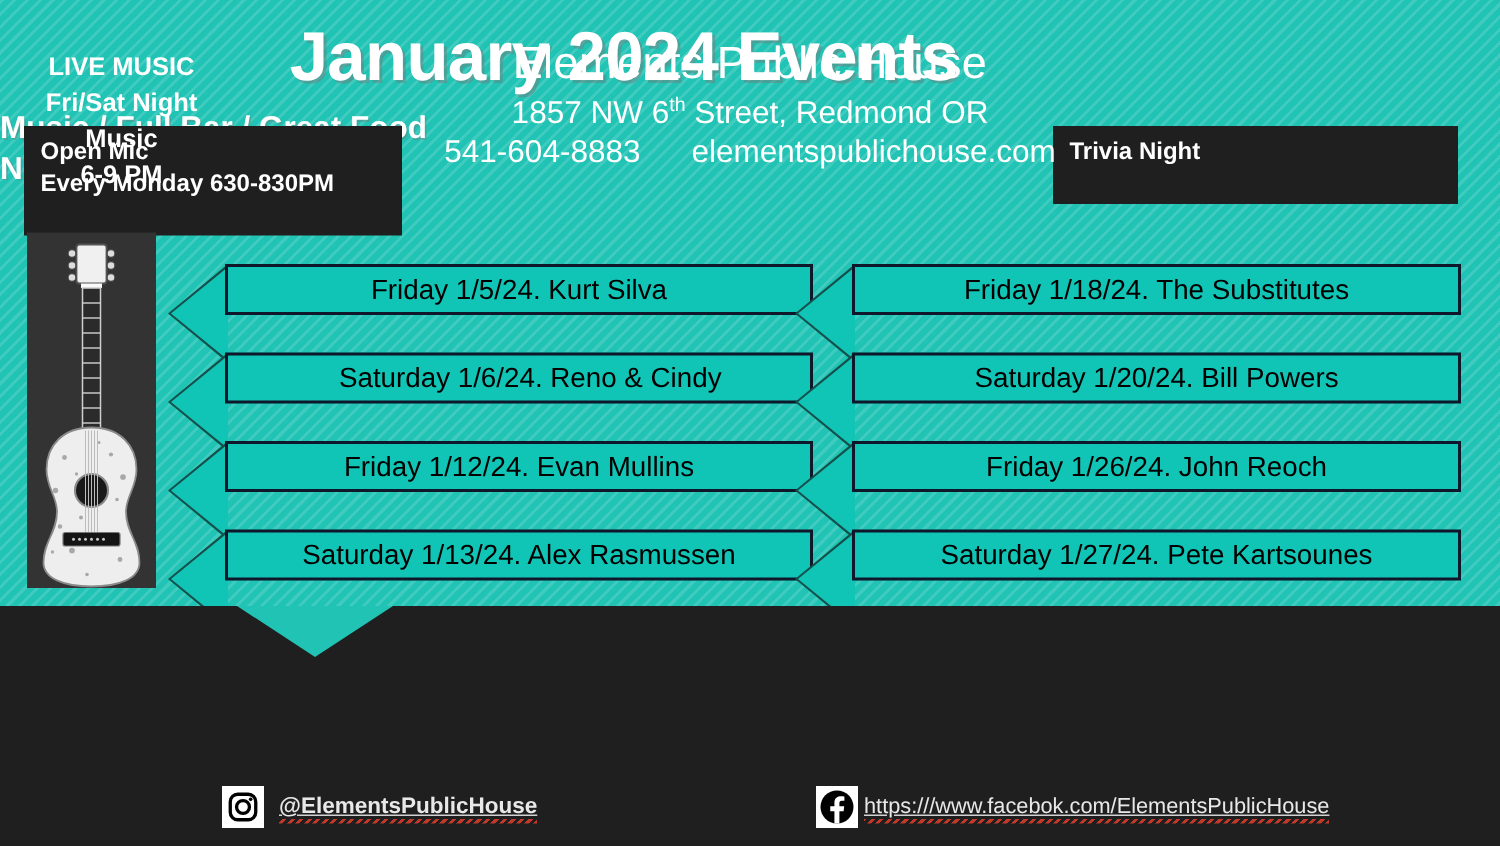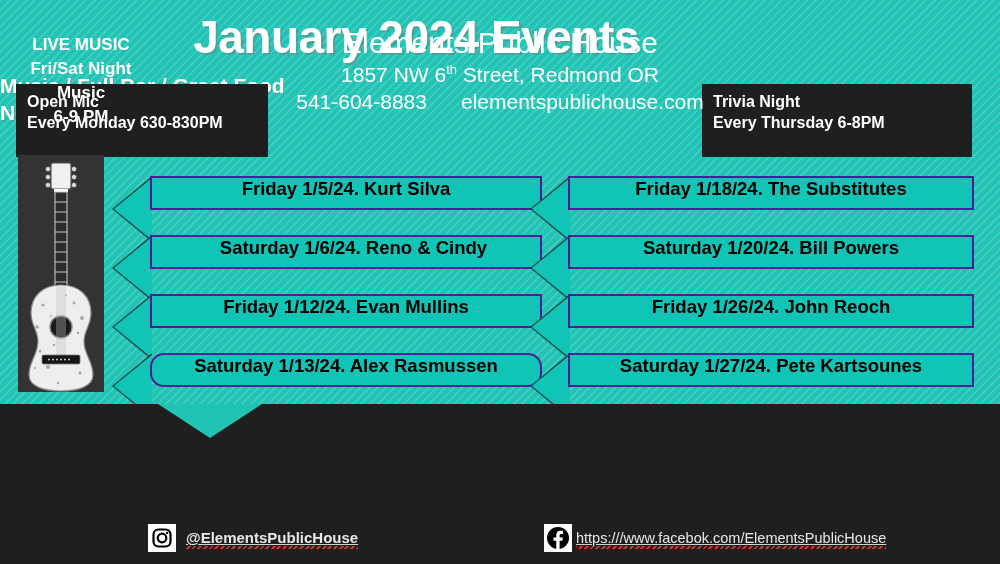--- a/index.html
+++ b/index.html
@@ -78,28 +78,28 @@
     background: #333333;
     overflow: hidden;
   }
   #guitar-panel svg { display: block; }
 
   
   .banner {
     position: absolute;
     height: 34px;
     background: #10c5b6;
-    border: 2px solid #4c1d95;
+    border: 2px solid #0f172a;
     box-sizing: border-box;
     display: flex;
-    align-items: flex-start;
+    align-items: center;
     justify-content: center;
     color: #000000;
     font-size: 18.5px;
-    font-weight: bold;
+    font-weight: normal;
     white-space: nowrap;
   }
   .banner.left  { left: 150px; width: 392px; }
   .banner.right { left: 568px; width: 406px; }
 
   
   .arrowhead {
     position: absolute;
     width: 0; height: 0;
     border-top: 31px solid transparent;
@@ -211,21 +211,20 @@
   <div id="subtitle1">Music / Full Bar / Great Food</div>
   <div id="subtitle2">No Cover Charge!</div>
 
   <div class="info-box" id="open-mic-box">
     <div>Open Mic</div>
     <div>Every Monday 630-830PM</div>
   </div>
 
   <div class="info-box" id="trivia-box">
     <div>Trivia Night</div>
-    <div>Every Thursday 6-8PM</div>
   </div>
 
   <div id="guitar-panel">
     <svg width="86" height="237" viewBox="0 0 86 237">
 
       <rect x="33" y="8" width="20" height="26" rx="2" fill="#f0f0f0" stroke="#555" stroke-width="1.2"></rect>
       <circle cx="30" cy="14" r="2.6" fill="#ddd" stroke="#444" stroke-width="0.8"></circle>
       <circle cx="30" cy="22" r="2.6" fill="#ddd" stroke="#444" stroke-width="0.8"></circle>
       <circle cx="30" cy="30" r="2.6" fill="#ddd" stroke="#444" stroke-width="0.8"></circle>
       <circle cx="56" cy="14" r="2.6" fill="#ddd" stroke="#444" stroke-width="0.8"></circle>
@@ -309,21 +308,21 @@
   </div>
 
   <div class="arrowhead-outline" style="left:112px; top:294px;"></div>
   <div class="arrowhead" style="left:114px; top:296px;"></div>
   <div class="banner left" style="top:294px;">
     <span>Friday 1/12/24.  Evan Mullins</span>
   </div>
 
   <div class="arrowhead-outline" style="left:112px; top:353px;"></div>
   <div class="arrowhead" style="left:114px; top:355px;"></div>
-  <div class="banner left" style="top:353px;border-radius:14px;">
+  <div class="banner left" style="top:353px;">
     <span>Saturday 1/13/24. Alex Rasmussen</span>
   </div>
 
   <div class="arrowhead-outline" style="left:530px; top:176px;"></div>
   <div class="arrowhead" style="left:532px; top:178px;"></div>
   <div class="banner right" style="top:176px;">
     <span>Friday 1/18/24. The Substitutes</span>
   </div>
 
   <div class="arrowhead-outline" style="left:530px; top:235px;"></div>

